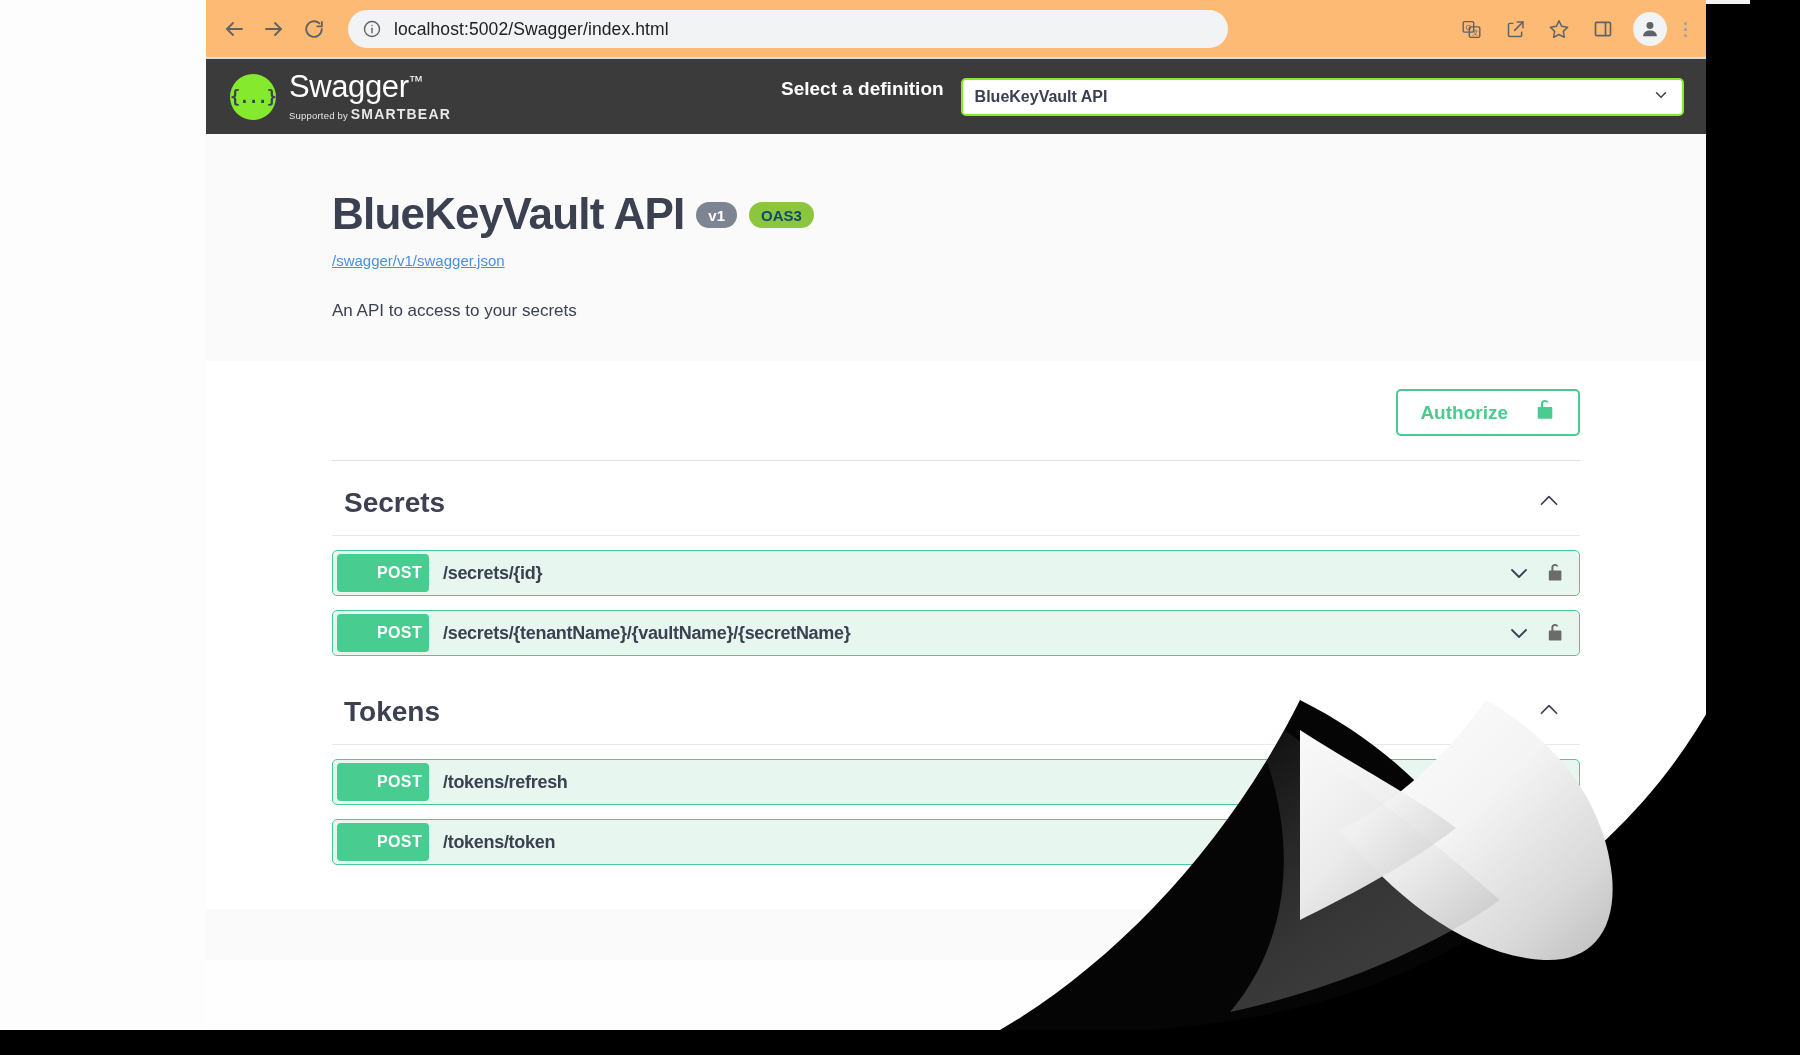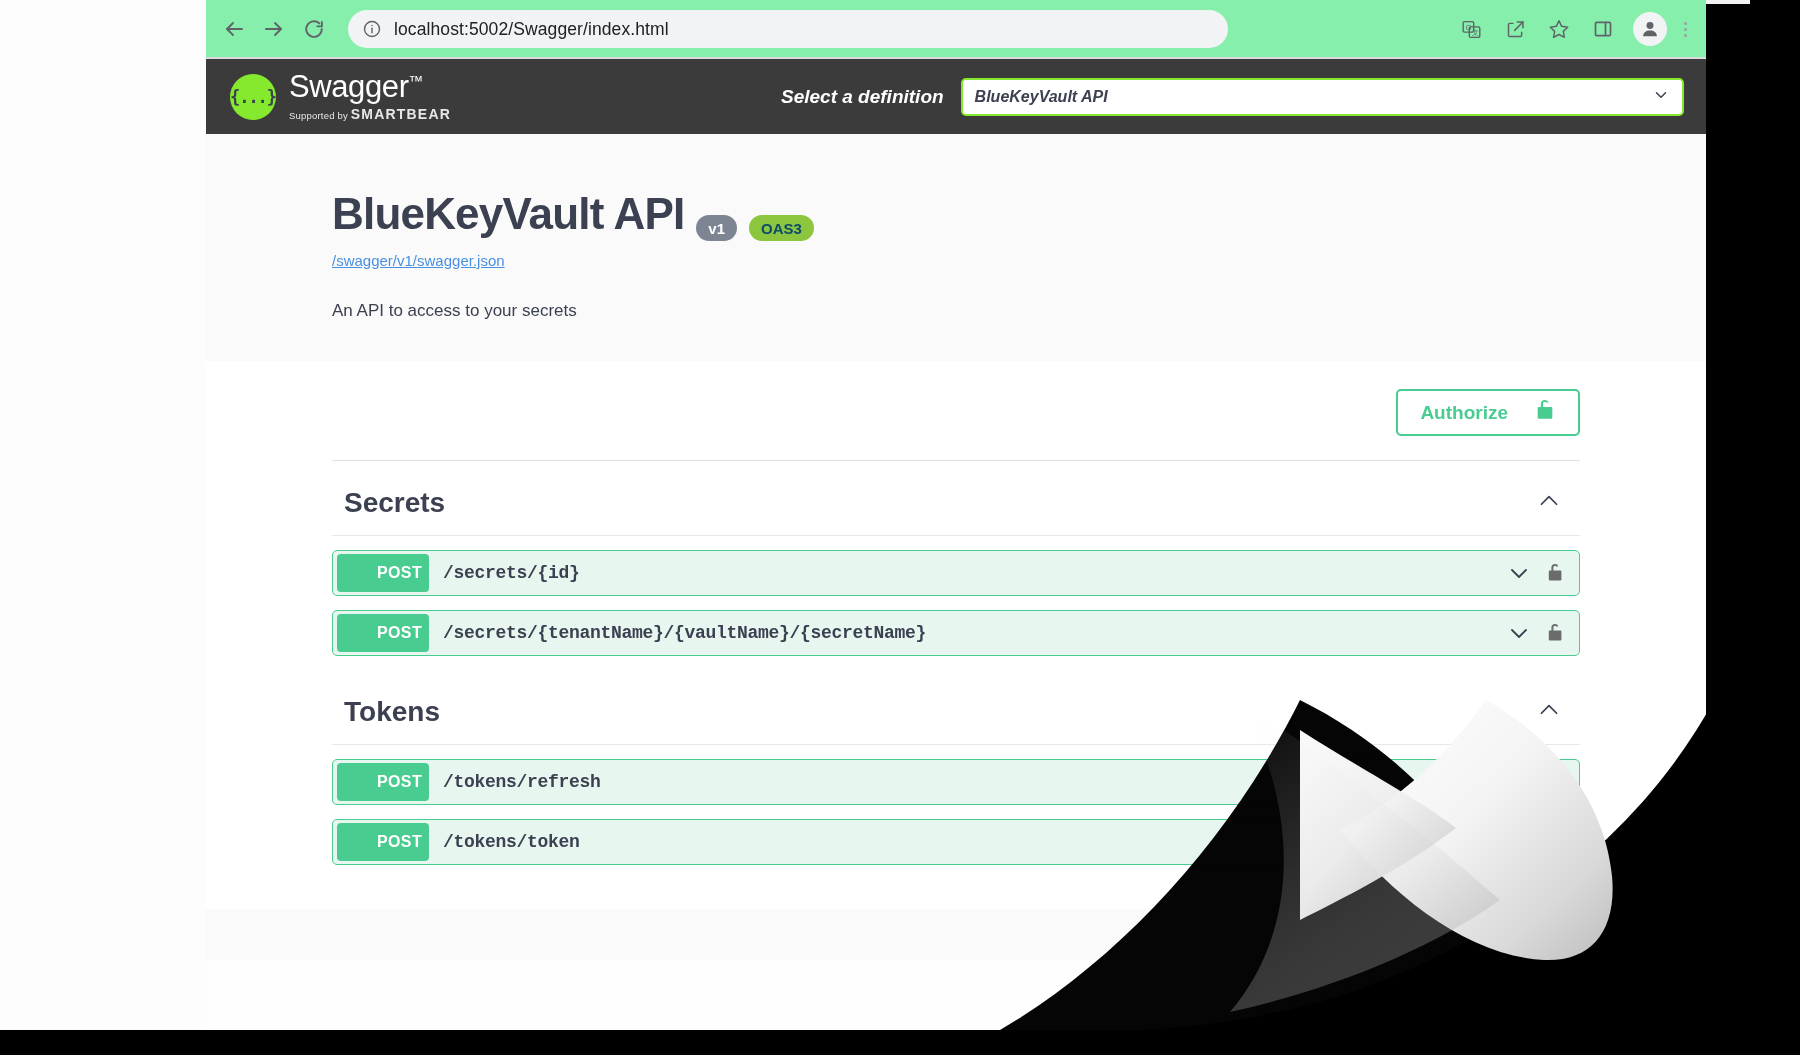--- a/index.html
+++ b/index.html
@@ -56,21 +56,21 @@
     background: #fefefe;
   }
 
   
   .toolbar {
     position: absolute;
     left: 0;
     top: 0;
     width: 1500px;
     height: 58px;
-    background: #86efac;
+    background: #fdba74;
     display: flex;
     align-items: center;
     padding: 0 8px;
   }
   .nav-btn {
     width: 40px;
     height: 40px;
     display: flex;
     align-items: center;
     justify-content: center;
@@ -184,25 +184,24 @@
   .logo-sub {
     font-size: 9.5px;
     color: #e8e8e8;
     margin-top: 4px;
     letter-spacing: 0.2px;
   }
   .logo-sub b { font-weight: bold; letter-spacing: 1.2px; font-size: 14px; }
 
   .def-wrap {
     display: flex;
-    align-items: center;
+    align-items: flex-start;
     margin-left: 330px;
     flex: 1 1 auto;
     padding-right: 22px;
-    font-style: italic;
   }
   .def-label {
     color: #ffffff;
     font-size: 19px;
     font-weight: bold;
     margin-right: 17px;
     white-space: nowrap;
   }
   .def-select {
     flex: 1 1 auto;
@@ -249,21 +248,21 @@
     display: inline-flex;
     align-items: center;
     justify-content: center;
     height: 26px;
     padding: 0 12px;
     border-radius: 13px;
     font-size: 15px;
     font-weight: bold;
     color: #ffffff;
     position: relative;
-    top: 14px;
+    top: 1px;
   }
   .badge.version { background: #7d8492; }
   .badge.oas { background: #89bf04; background: #85ea2d; color: #0c4a6e; }
   .badge.oas { background: #8cc63e; }
 
   .api-link {
     display: block;
     margin-top: 13px;
     font-size: 15px;
     color: #4a90e2;
@@ -357,21 +356,21 @@
     font-weight: bold;
     display: flex;
     align-items: center;
     justify-content: center;
     letter-spacing: 0.4px;
     flex: 0 0 auto;
     padding-left: 33px;
   }
   .op-path {
     margin-left: 14px;
-    font-family: Liberation Mono, monospace;
+    font-family: Liberation Sans, sans-serif;
     font-size: 18px;
     color: #3b4151;
     font-weight: bold;
     letter-spacing: -0.3px;
   }
   .op-right {
     margin-left: auto;
     display: flex;
     align-items: center;
     gap: 14px;

